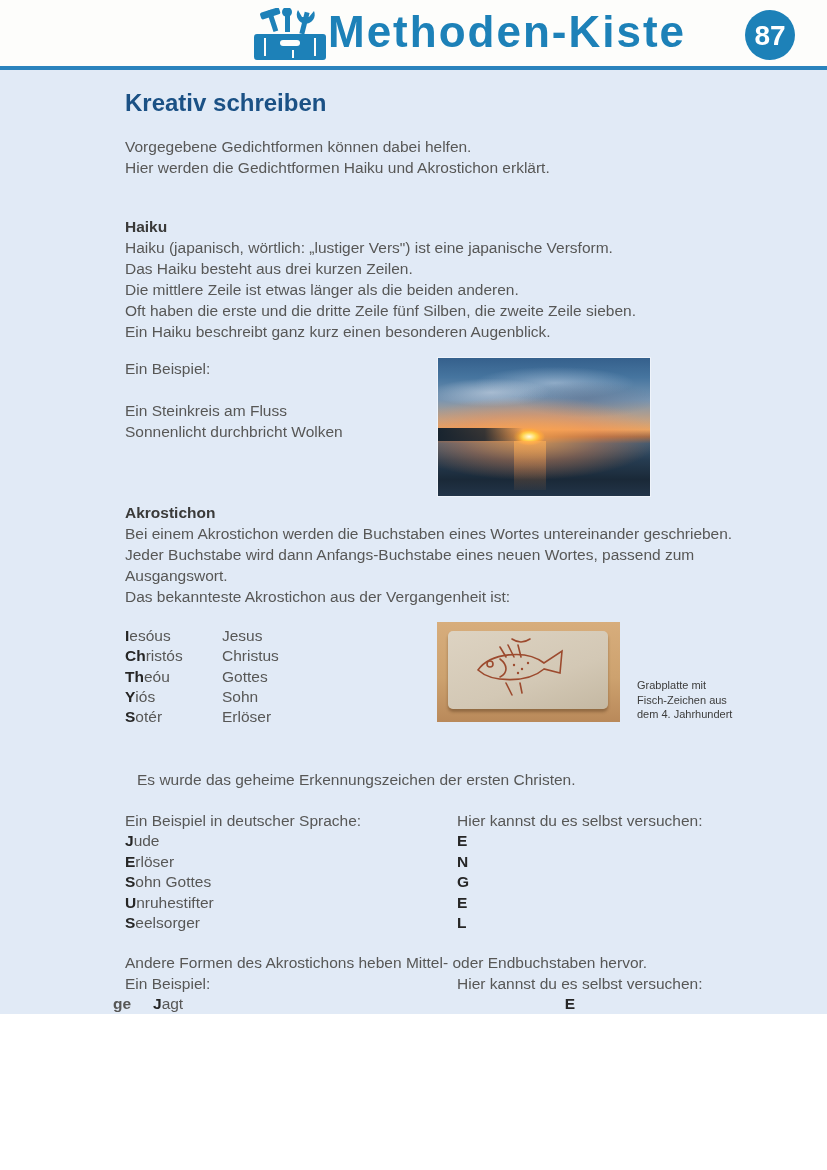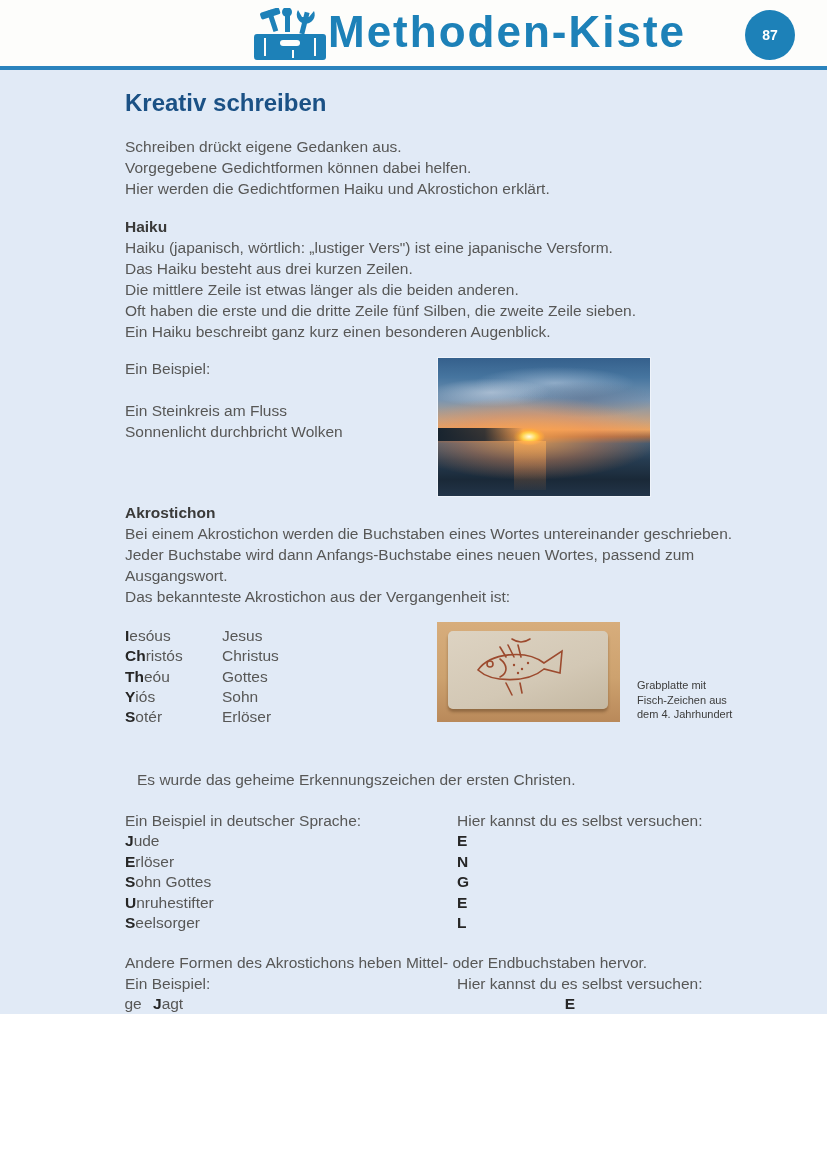--- a/index.html
+++ b/index.html
@@ -10,38 +10,38 @@
   }
   
   .header{position:absolute;left:0;top:0;width:827px;height:66px;background:#fdfdfb;}
   .brand-title{
     position:absolute;left:328px;top:6px;font-size:44px;line-height:52px;
     font-weight:bold;color:#1d81b8;letter-spacing:2px;white-space:nowrap;
   }
   .toolbox{position:absolute;left:240px;top:8px;}
   .page-badge{
     position:absolute;left:745px;top:10px;width:50px;height:50px;border-radius:50%;
-    background:#1d81b8;color:#ffffff;font-size:14px;font-weight:bold;
+    background:#1d81b8;color:#ffffff;font-size:28px;font-weight:bold;
     display:flex;align-items:center;justify-content:center;
   }
   .top-rule{position:absolute;left:0;top:66px;width:827px;height:4px;background:#2b83bd;}
   
   .sheet{position:absolute;left:0;top:70px;width:827px;height:1100px;background:#e1eaf6;}
   .abs{position:absolute;}
   .page-title{font-size:24px;line-height:24px;font-weight:bold;color:#1b5185;}
   .sec-head{font-weight:bold;color:#3a3a39;}
   .ln{white-space:nowrap;}
   b,.bld{font-weight:bold;color:#262626;}
   
   .grow{display:flex;}
   .gword{width:97px;}
   
   .letters div{font-weight:bold;color:#262626;}
   
-  .mid-row .pre{display:inline-block;width:40px;text-align:center;}
+  .mid-row .pre{display:inline-block;width:40px;text-align:left;font-weight:bold;}
   
   .caption{font-size:11px;line-height:14.5px;color:#3c3c3b;}
   
   .sunset{
     left:437px;top:357px;width:214px;height:140px;border:1px solid #eef3fa;box-sizing:border-box;
     background:
       radial-gradient(ellipse 16px 9px at 43% 57%, #fffbe0 0%, #ffd24a 45%, rgba(255,170,60,0.95) 70%, rgba(255,150,60,0) 100%),
       radial-gradient(ellipse 130px 42px at 43% 58%, rgba(255,165,75,0.8) 0%, rgba(255,140,70,0.35) 55%, rgba(255,140,70,0) 100%),
       radial-gradient(ellipse 70px 18px at 70% 30%, rgba(90,110,140,0.55) 0%, rgba(90,110,140,0) 100%),
       radial-gradient(ellipse 60px 14px at 25% 25%, rgba(230,235,245,0.5) 0%, rgba(230,235,245,0) 100%),
@@ -95,21 +95,20 @@
       <span>87</span>
     </div>
   </div>
   <div class="top-rule"></div>
 
   <div class="sheet"></div>
 
   <div class="abs page-title" style="left:125px;top:91px;">Kreativ schreiben</div>
 
   <div class="abs" style="left:125px;top:136px;">
-      <div class="ln">Schreiben drückt eigene Gedanken aus.</div>
       <div class="ln">Vorgegebene Gedichtformen können dabei helfen.</div>
       <div class="ln">Hier werden die Gedichtformen Haiku und Akrostichon erklärt.</div>
     </div>
 
   <div class="abs sec-head" style="left:125px;top:216px;">Haiku</div>
   <div class="abs" style="left:125px;top:237px;">
       <div class="ln">Haiku (japanisch, wörtlich: „lustiger Vers") ist eine japanische Versform.</div>
       <div class="ln">Das Haiku besteht aus drei kurzen Zeilen.</div>
       <div class="ln">Die mittlere Zeile ist etwas länger als die beiden anderen.</div>
       <div class="ln">Oft haben die erste und die dritte Zeile fünf Silben, die zweite Zeile sieben.</div>

